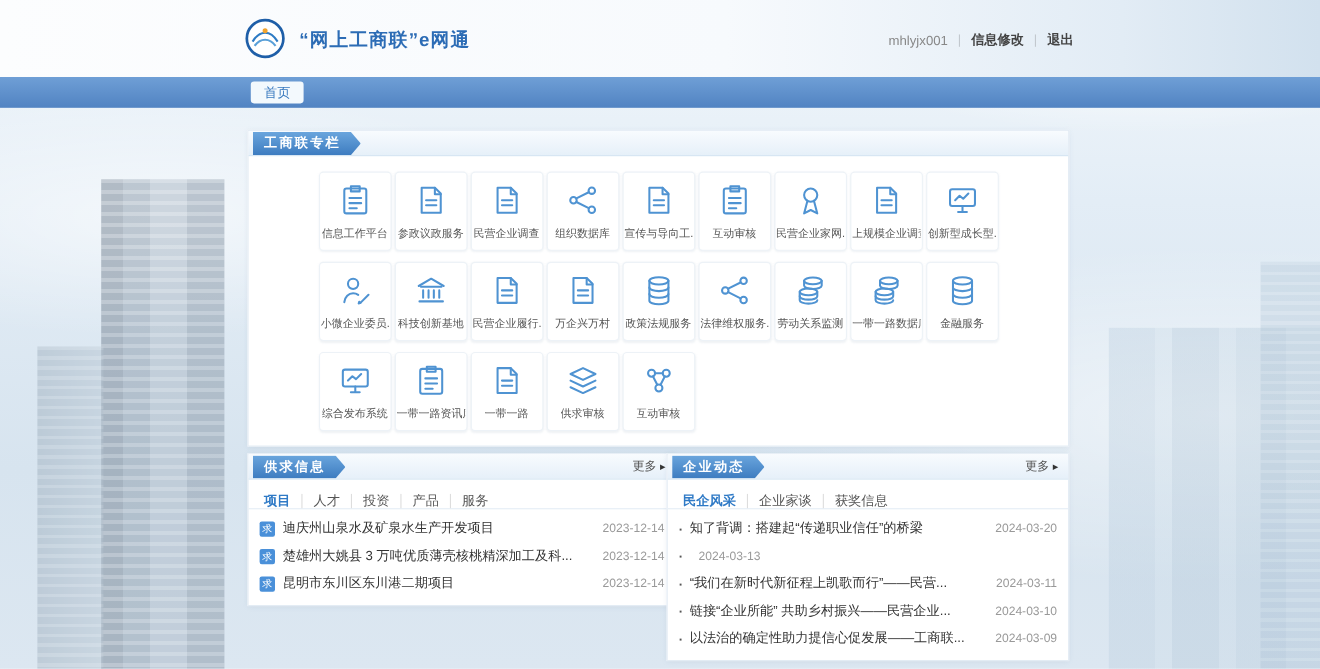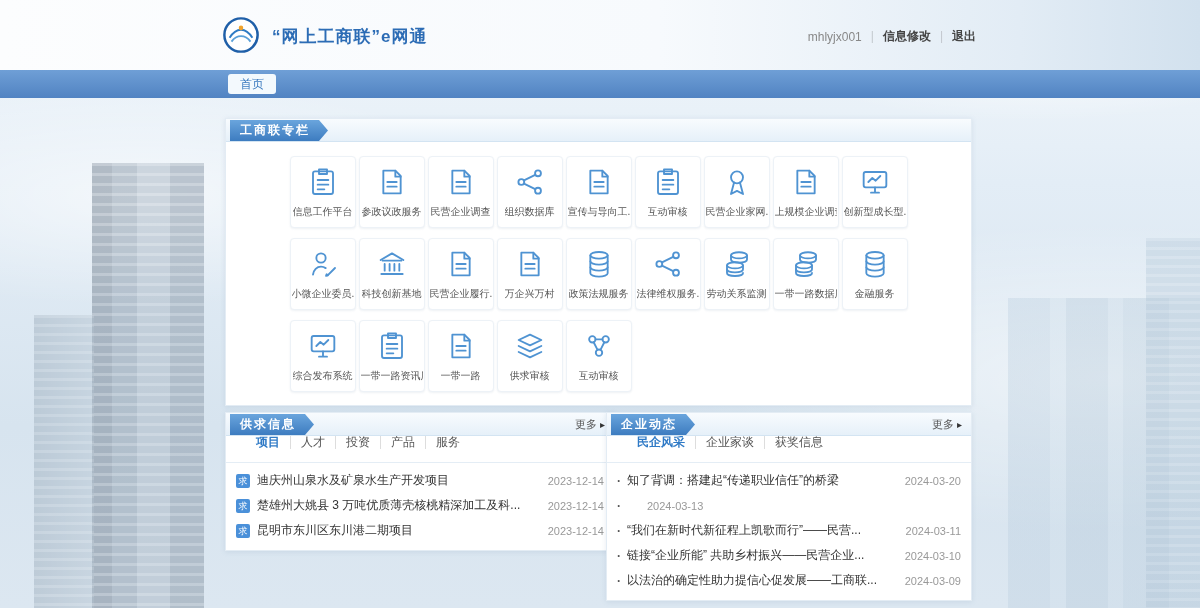--- a/index.html
+++ b/index.html
@@ -99,41 +99,41 @@
   }
   .tile-icon { width:32px; height:32px; display:block; }
   .tile-icon svg { width:32px; height:32px; fill:none; stroke:#4f93d2; stroke-width:1.4; stroke-linecap:round; stroke-linejoin:round; }
   .tile-label {
     font-size:10px; color:#555; max-width:62px; white-space:nowrap; overflow:hidden; text-align:center;
   }
   
   .bottom-left  { left:225px; top:412px; width:390px; }
   .bottom-right { left:606px; top:412px; width:366px; }
   .tabs {
-    display:flex; align-items:flex-start; height:27px;
-    border-bottom:1px solid #e4edf5; padding:0 20px;
+    display:flex; align-items:flex-end; height:27px;
+    border-bottom:1px solid #e4edf5; padding:0 4px;
   }
   .tab {
     font-size:12px; color:#555; padding:0 10px; line-height:13px;
     border-right:1px solid #ddd; text-decoration:none; cursor:pointer; white-space:nowrap;
   }
   .tab:last-child { border-right:none; }
   .tab.active { color:#2f7ac6; font-weight:bold; }
   .list { list-style:none; padding:5px 10px 7px; }
   .list-item {
     display:flex; align-items:center; height:25px; font-size:12px; color:#333; cursor:pointer;
   }
   .badge {
     flex:none; width:14px; height:14px; background:#4a90d9; color:#fff;
     font-size:9px; line-height:14px; text-align:center; border-radius:2px; margin-right:7px;
   }
   .bullet { flex:none; color:#555; margin-right:6px; }
   .bullet::before { content:"·"; font-weight:bold; }
   .item-title { flex:1; overflow:hidden; white-space:nowrap; text-overflow:ellipsis; }
-  .item-date { flex:none; color:#999; font-size:11px; margin-left:20px; }
+  .item-date { flex:none; color:#999; font-size:11px; margin-left:8px; }
 </style>
 </head>
 <body>
 
 <div class="bldg bldg-left-tall"></div>
 <div class="bldg bldg-left-small"></div>
 <div class="bldg bldg-right-cluster"></div>
 <div class="bldg bldg-right-tall"></div>
 
 <header>

